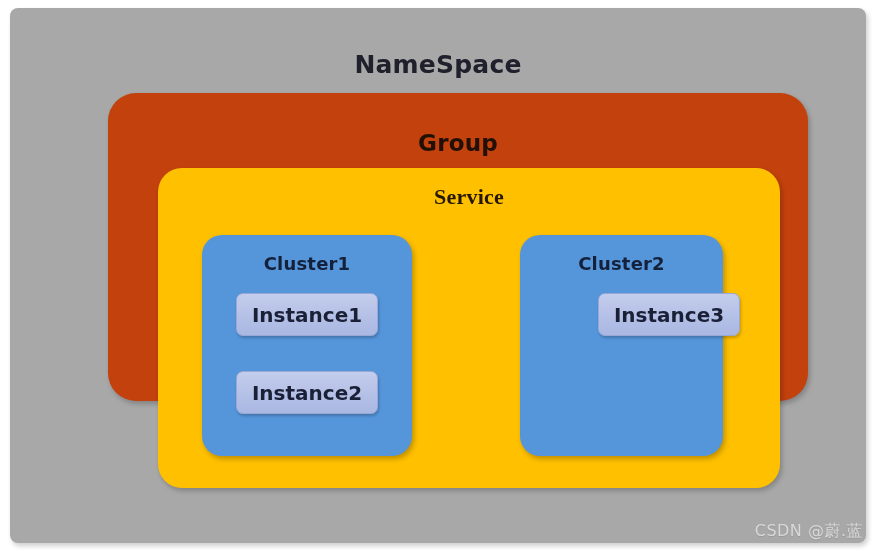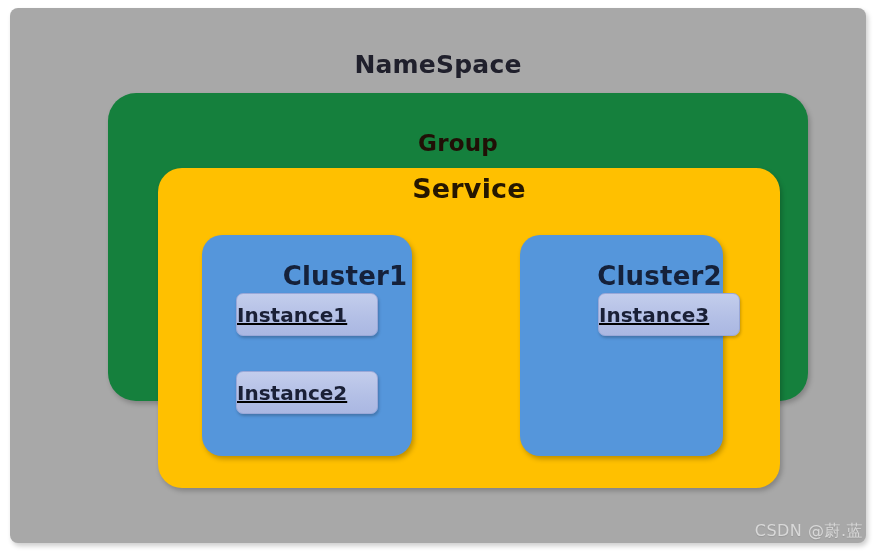--- a/index.html
+++ b/index.html
@@ -33,21 +33,21 @@
     box-sizing: border-box;
   }
 
   
   .group-box {
     position: absolute;
     left: 98px;
     top: 85px;
     width: 700px;
     height: 308px;
-    background: #15803d;
+    background: #c2410c;
     border-radius: 28px;
     box-shadow: 2px 3px 5px rgba(0,0,0,0.22);
     box-sizing: border-box;
   }
 
   
   .service-box {
     position: absolute;
     left: 50px;
     top: 75px;
@@ -78,22 +78,21 @@
     position: absolute;
     width: 142px;
     height: 43px;
     background: linear-gradient(180deg, #c3cdec 0%, #b4c0e6 55%, #aab7e2 100%);
     border: 1px solid #9aa8d8;
     border-radius: 7px;
     box-shadow: 1px 2px 3px rgba(0,0,0,0.22);
     box-sizing: border-box;
     display: flex;
     align-items: center;
-    justify-content: flex-start;
-    text-decoration: underline;
+    justify-content: center;
   }
   .cluster-1 .instance-box { left: 34px; }
   .cluster-2 .instance-box { left: 32px; margin-left: 46px; }
   .inst-row-1 { top: 58px; }
   .inst-row-2 { top: 136px; }
 
   
   .box-label {
     position: absolute;
     left: 0;
@@ -108,29 +107,29 @@
     top: 42px;
     font-size: 25px;
     color: #20202c;
   }
   .label-group {
     top: 37px;
     font-size: 23px;
     color: #201006;
   }
   .label-service {
-    top: 5px;
-    font-size: 27px;
+    top: 16px;
+    font-size: 22px;
     color: #261700;
+    font-family: Liberation Serif, serif;
   }
   .label-cluster {
-    top: 26px;
-    font-size: 26px;
+    top: 18px;
+    font-size: 18px;
     color: #15213a;
-    margin-left: 38px;
   }
   .instance-label {
     font-size: 20px;
     font-weight: bold;
     color: #1a2036;
     white-space: nowrap;
   }
 
   
   .watermark {

